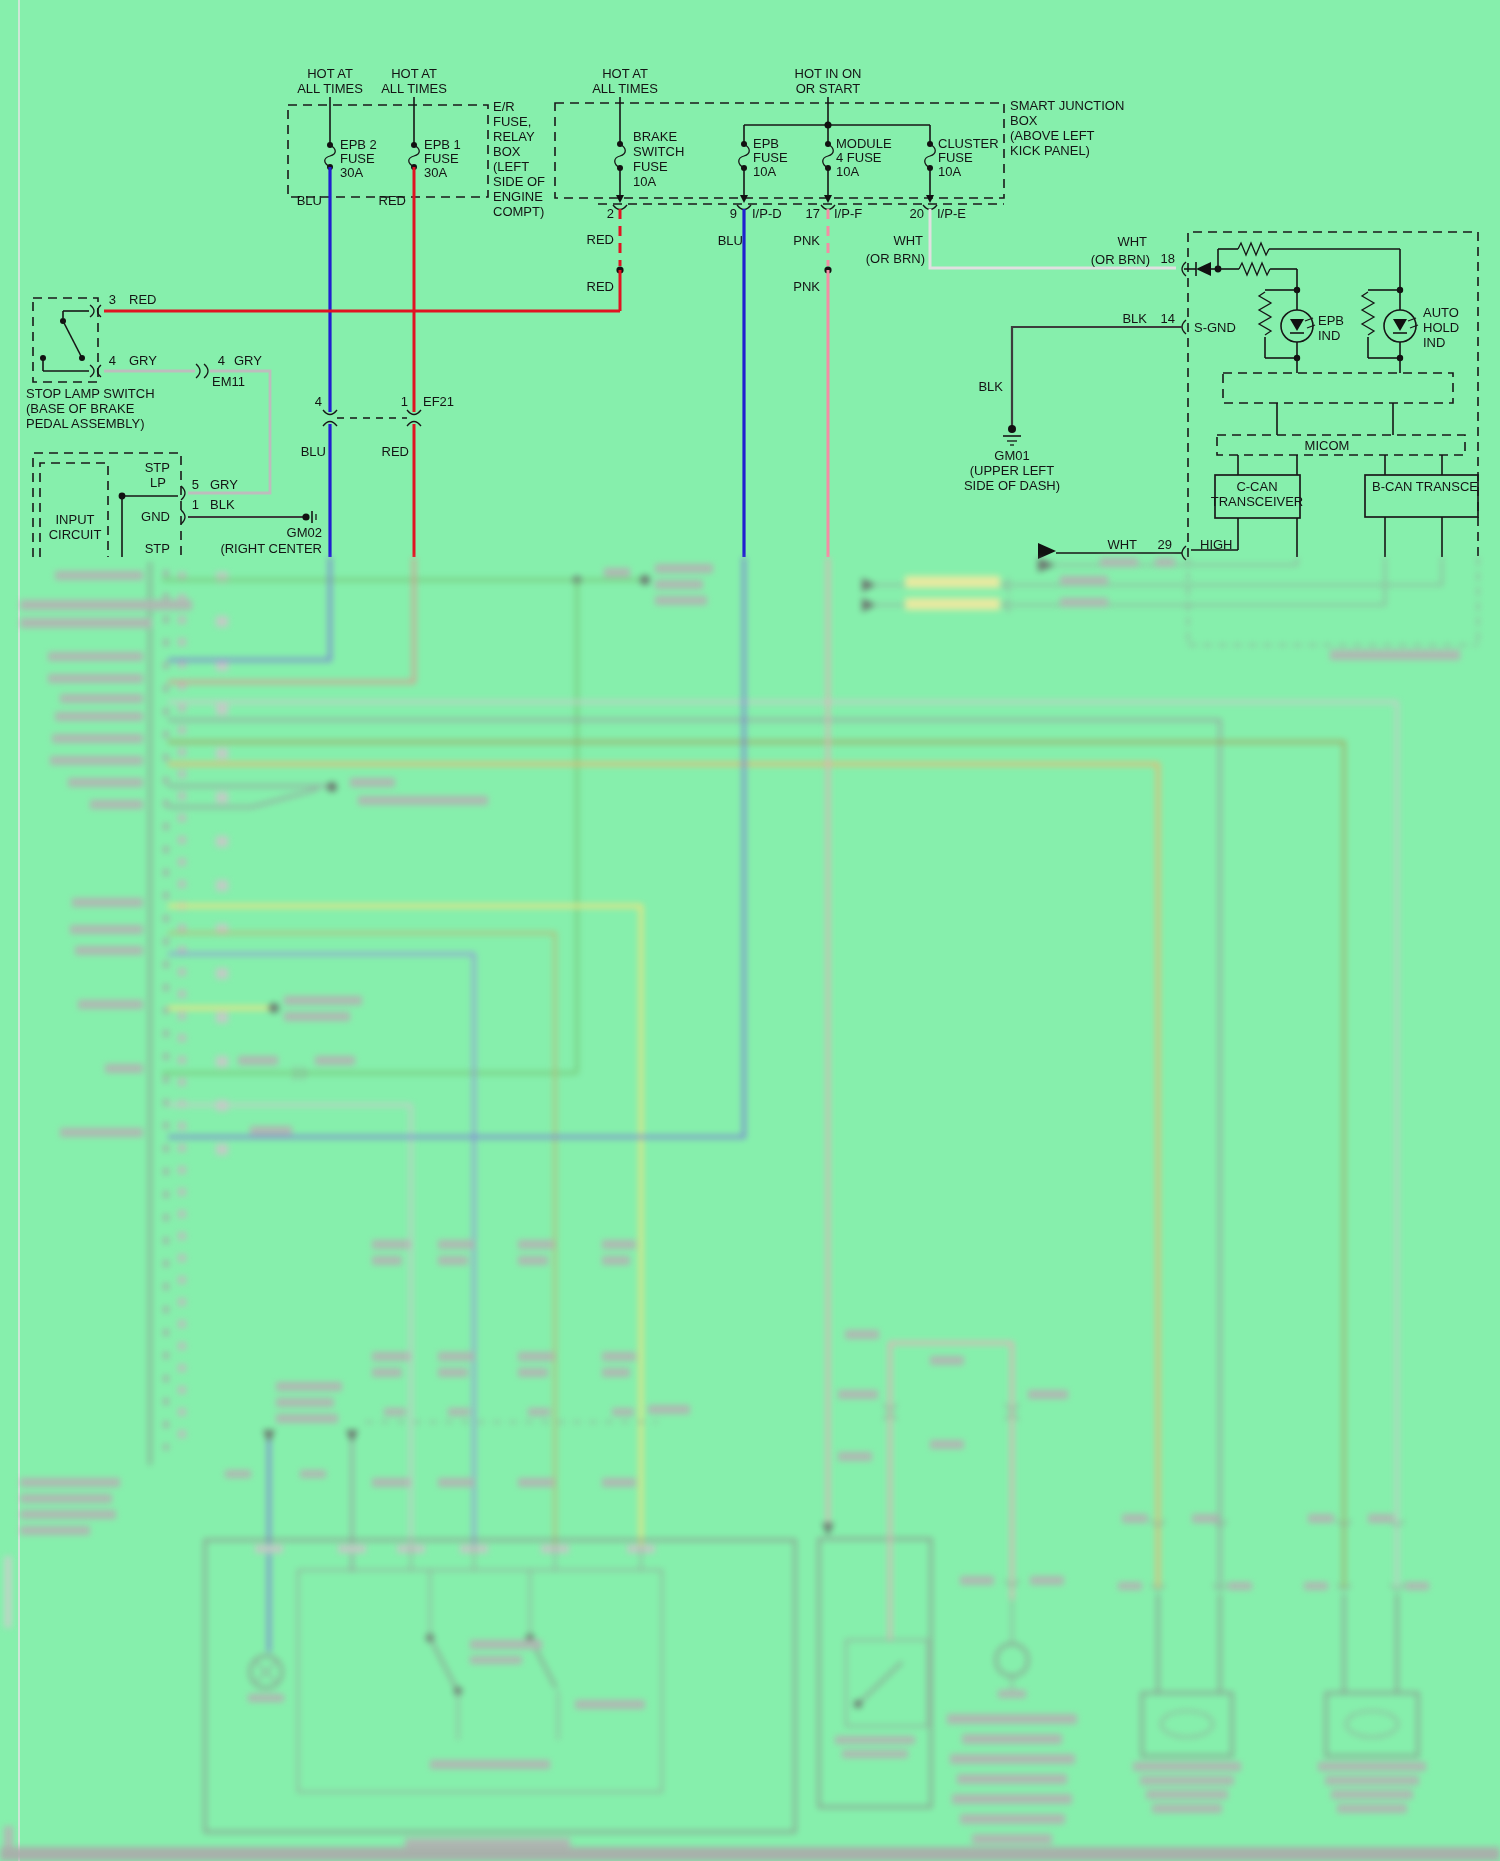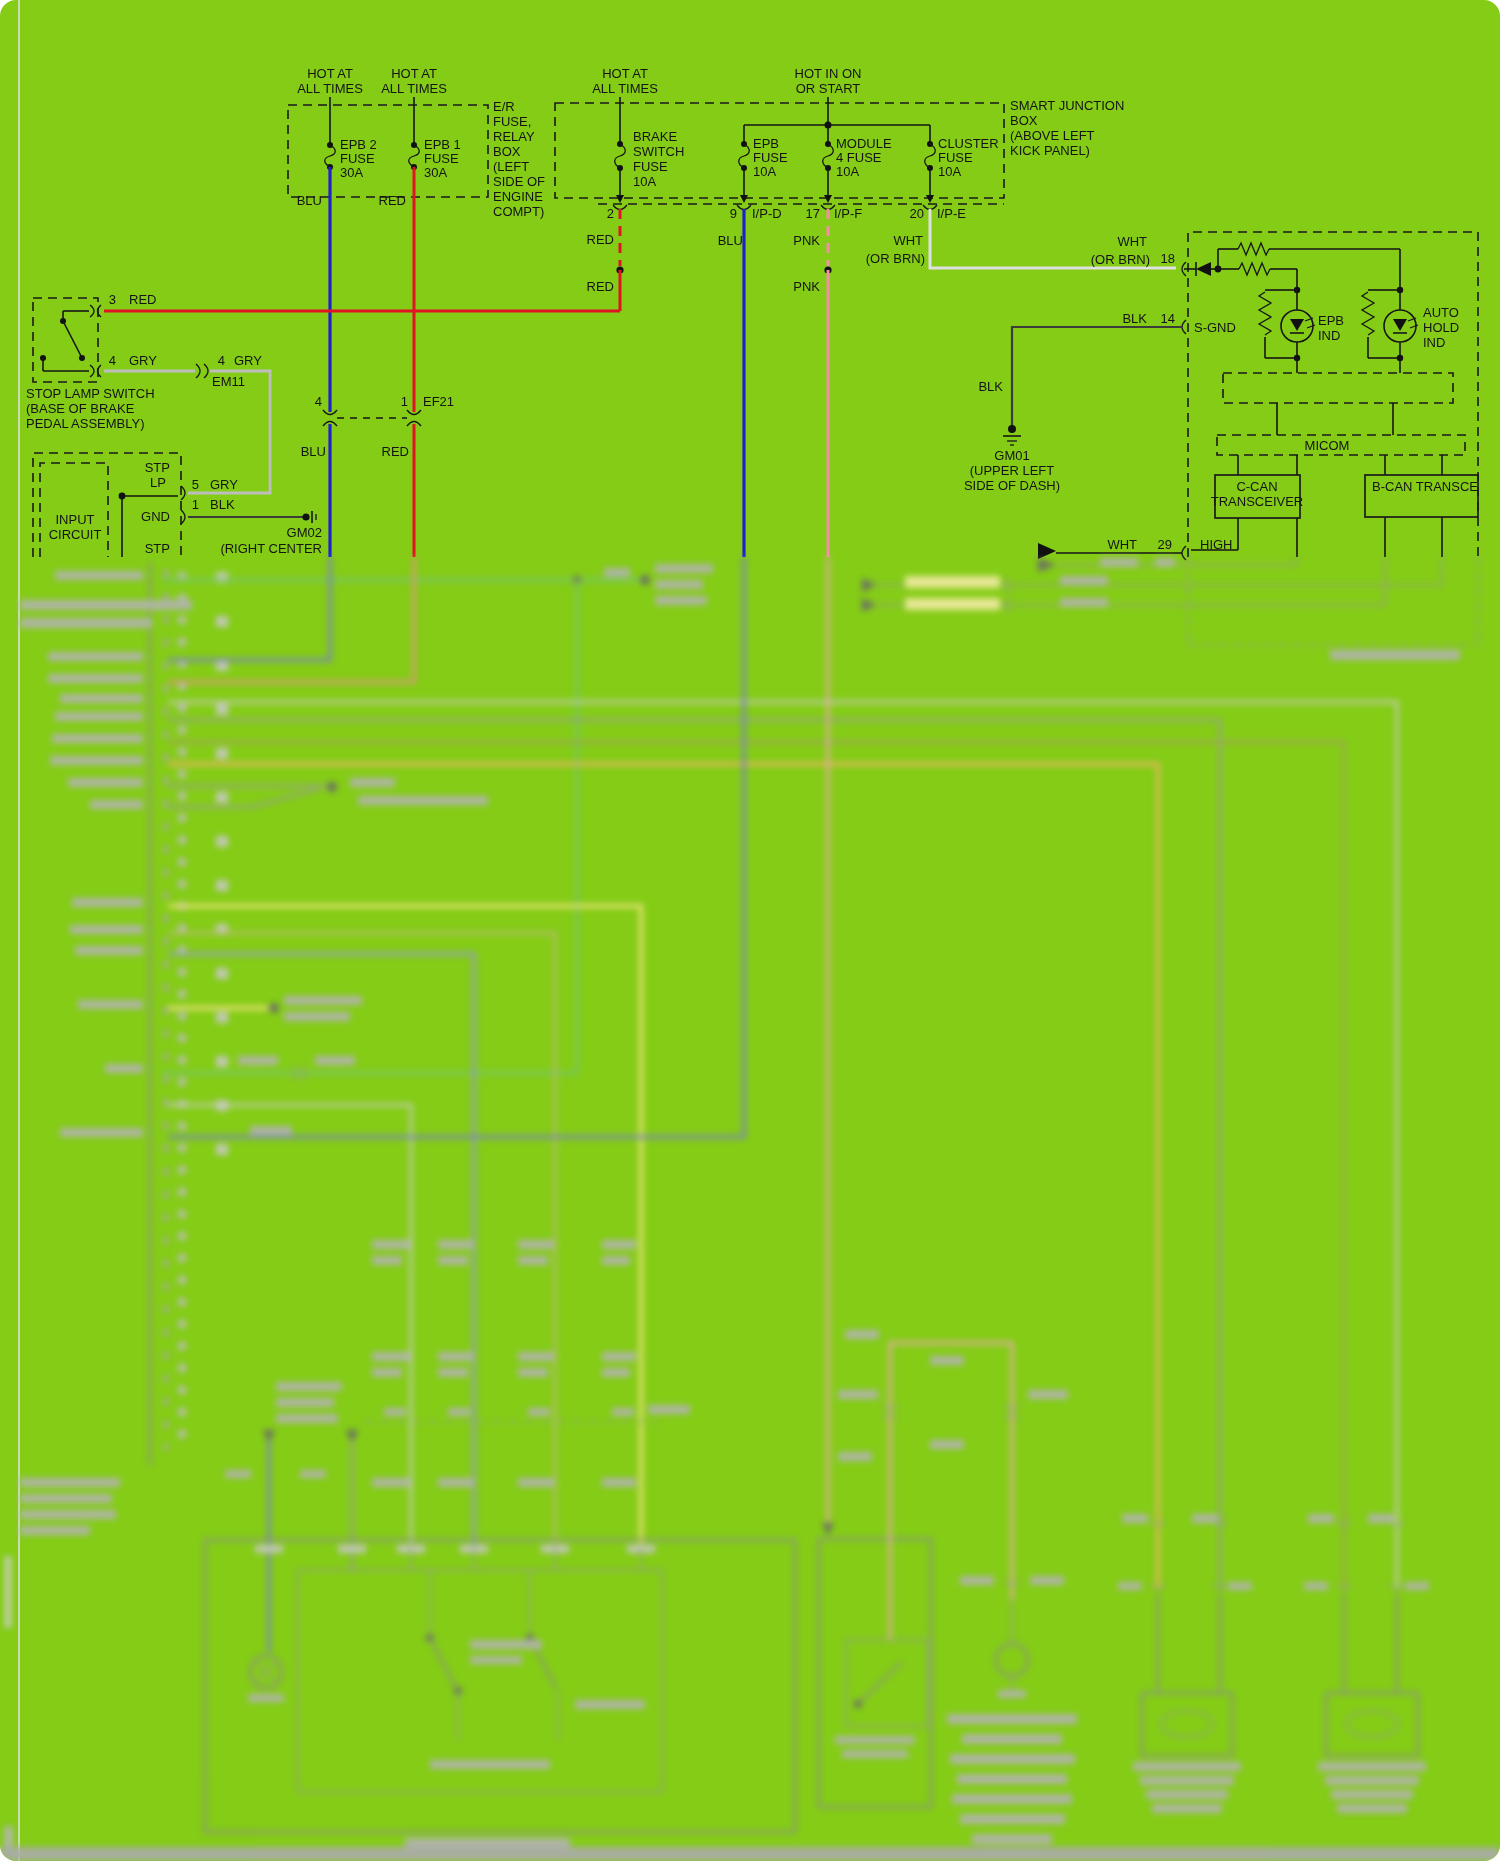--- a/index.html
+++ b/index.html
@@ -1,16 +1,16 @@
 <!DOCTYPE html>
 <html><head>
 <meta charset="utf-8">
 <style>
   html,body{margin:0;padding:0;background:#fff;}
-  #page{position:relative;width:1500px;height:1861px;background:#84cc16;overflow:hidden;border-radius:16px;}
+  #page{position:relative;width:1500px;height:1861px;background:#86efac;overflow:hidden;}
   svg{position:absolute;left:0;top:0;}
   text{font-family:"Liberation Sans",sans-serif;font-size:13px;fill:#141414;}
   .tm{text-anchor:middle}.te{text-anchor:end}
   .k{stroke:#161616;stroke-width:1.6;fill:none}
   .kt{stroke:#161616;stroke-width:1.3;fill:none}
   .db{stroke:#1a1a1a;stroke-width:1.6;fill:none;stroke-dasharray:9 6}
   .sb{stroke:#1a1a1a;stroke-width:1.7;fill:none}
   .dot{fill:#111;stroke:none}
   .wred{stroke:#e01422;stroke-width:3;fill:none}
   .wredd{stroke:#e01422;stroke-width:3;fill:none;stroke-dasharray:10 7}

